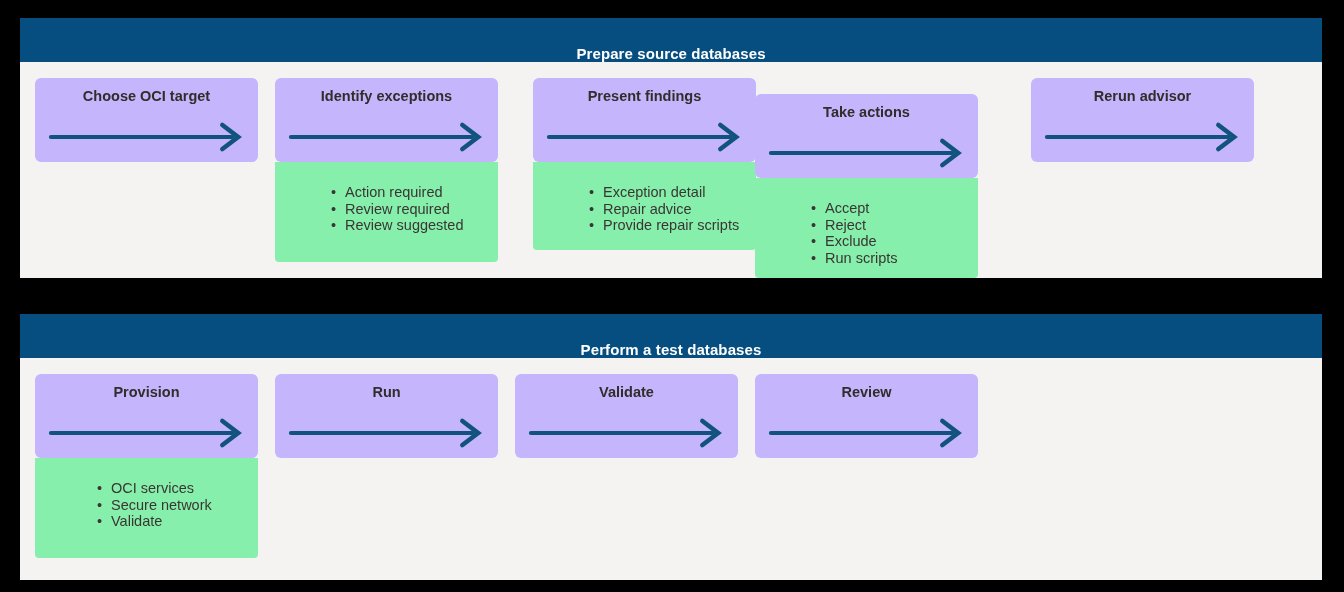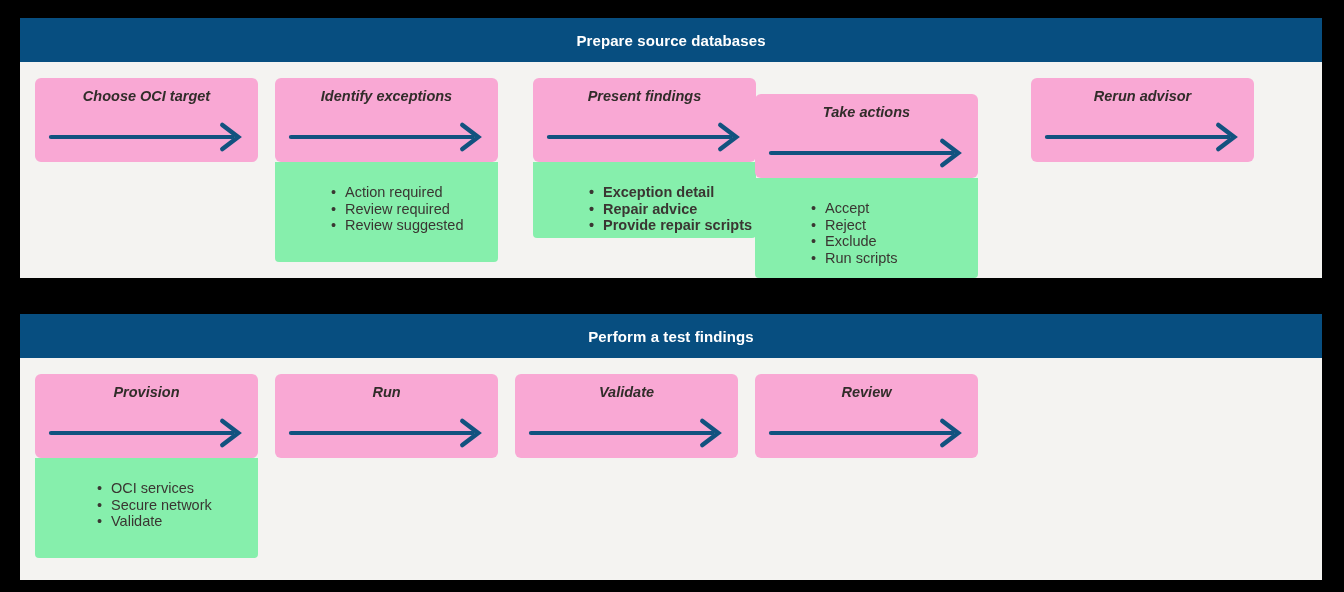--- a/index.html
+++ b/index.html
@@ -9,30 +9,30 @@
     -webkit-font-smoothing:antialiased;
   }
   .stage{position:relative;width:1344px;height:592px;overflow:hidden;}
 
   .panel{position:absolute;left:20px;width:1302px;background:#f4f3f1;overflow:hidden;}
   #panel-0{top:18px;height:260px;}
   #panel-1{top:314px;height:266px;}
 
   .panel-header{
     height:44px;background:#074e80;color:#ffffff;
-    display:flex;align-items:center;justify-content:center;
+    display:flex;align-items:flex-end;justify-content:center;
     font-size:15px;font-weight:bold;letter-spacing:.1px;
   }
 
   .row{position:relative;}
 
   .step{position:absolute;top:0;}
   .step-card{
-    background:#f9a8d4;border-radius:6px;
-    height:84px;position:relative;box-sizing:border-box;font-style:italic;
+    background:#c4b5fd;border-radius:6px;
+    height:84px;position:relative;box-sizing:border-box;
   }
   .step-title{
     position:absolute;left:0;right:0;top:10px;text-align:center;
     font-size:14.5px;font-weight:bold;color:#312d2a;
   }
   .arrow{position:absolute;left:14px;right:12px;top:44px;height:30px;}
   .arrow svg{display:block;width:100%;height:30px;overflow:visible;}
 
   .bullets{
     background:#86efac;border-radius:0 0 4px 4px;
@@ -87,21 +87,21 @@
         <div class="step" style="left: 495px; width: 223px; top: 16px; padding-left: 18px;">
           <div class="step-card">
             <div class="step-title">Present findings</div>
             <div class="arrow">
               <svg viewBox="0 0 200 30" preserveAspectRatio="none">
                 <line x1="2" y1="15" x2="186" y2="15" stroke="#12527f" stroke-width="4.2" stroke-linecap="round" vector-effect="non-scaling-stroke"></line>
                 <polyline points="176,3 192,15 176,27" fill="none" stroke="#12527f" stroke-width="4.6" stroke-linecap="round" stroke-linejoin="miter" vector-effect="non-scaling-stroke"></polyline>
               </svg>
             </div>
           </div>
-          <div class="bullets" style="height: 76px; font-weight: bold;">
+          <div class="bullets" style="height: 88px;">
             <ul style="padding-left: 56px;">
               <li><span class="dot">•</span><span>Exception detail</span></li>
               <li><span class="dot">•</span><span>Repair advice</span></li>
               <li><span class="dot">•</span><span>Provide repair scripts</span></li>
             </ul>
           </div>
         </div>
         <div class="step" style="left: 735px; width: 223px; top: 32px;">
           <div class="step-card">
             <div class="step-title">Take actions</div>
@@ -130,21 +130,21 @@
                 <polyline points="176,3 192,15 176,27" fill="none" stroke="#12527f" stroke-width="4.6" stroke-linecap="round" stroke-linejoin="miter" vector-effect="non-scaling-stroke"></polyline>
               </svg>
             </div>
           </div>
         </div>
       </div>
   </section>
 
   <section class="panel" id="panel-1">
     <div class="panel-header">
-      <span>Perform a test findings</span>
+      <span>Perform a test databases</span>
     </div>
     <div class="row" id="row-1">
         <div class="step" style="left: 15px; width: 223px; top: 16px;">
           <div class="step-card">
             <div class="step-title">Provision</div>
             <div class="arrow">
               <svg viewBox="0 0 200 30" preserveAspectRatio="none">
                 <line x1="2" y1="15" x2="186" y2="15" stroke="#12527f" stroke-width="4.2" stroke-linecap="round" vector-effect="non-scaling-stroke"></line>
                 <polyline points="176,3 192,15 176,27" fill="none" stroke="#12527f" stroke-width="4.6" stroke-linecap="round" stroke-linejoin="miter" vector-effect="non-scaling-stroke"></polyline>
               </svg>

